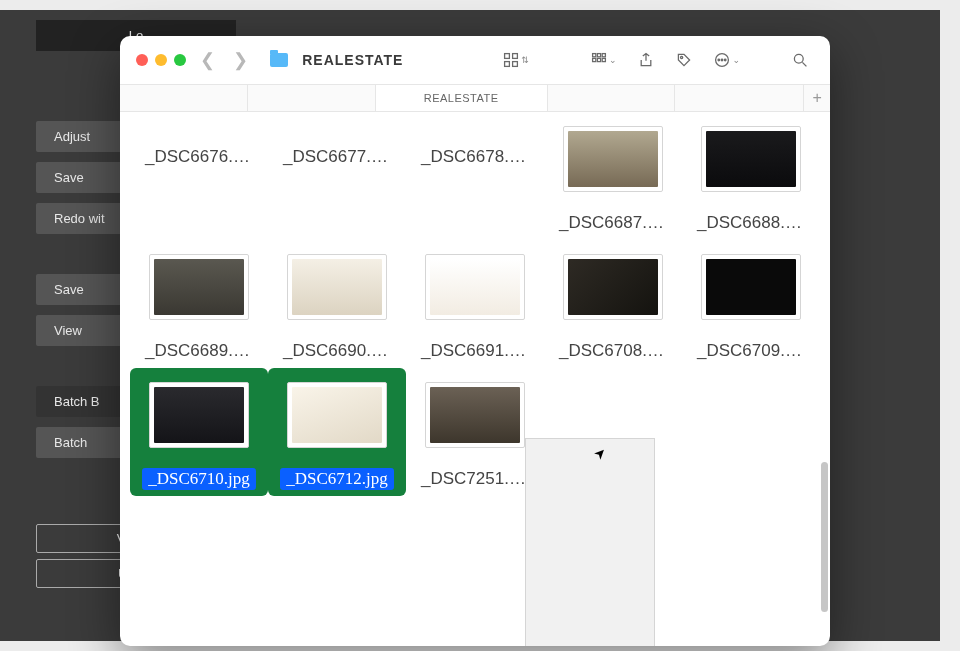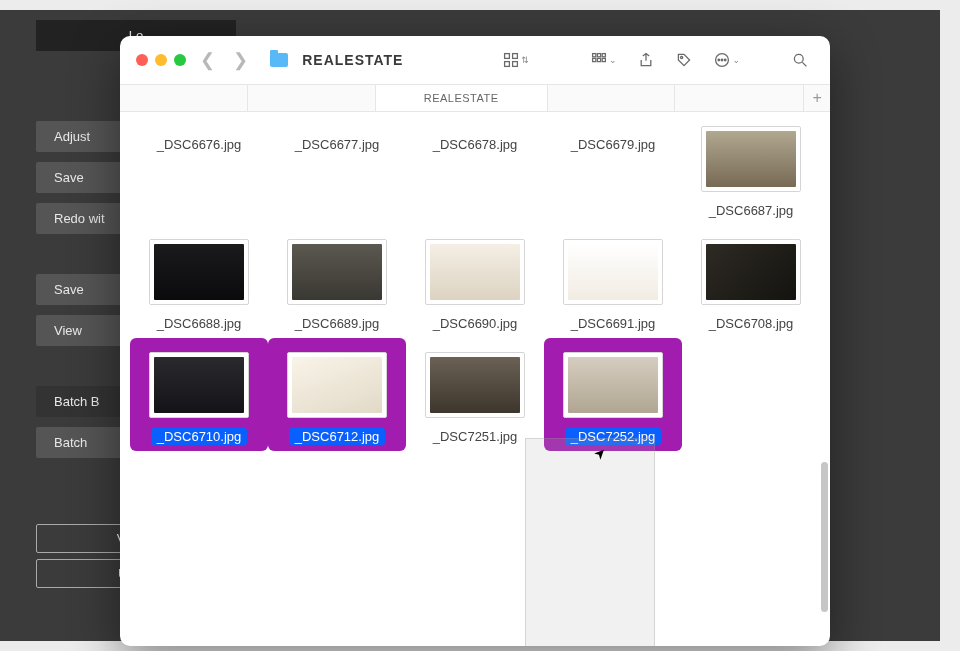--- a/index.html
+++ b/index.html
@@ -71,29 +71,29 @@
   }
   .scrollbar { position:absolute; right:2px; top:350px; width:7px; height:150px; background:#c6c6c6; border-radius:4px;}
   .grid {
     display:grid; grid-template-columns: repeat(5, 1fr);
     padding: 0 10px 10px 10px;
   }
   .cell {
     display:flex; flex-direction:column; align-items:center; justify-content:flex-start;
     padding: 14px 4px 6px 4px; border-radius:6px; position:relative;
   }
-  .cell.selected { background:#a21caf; }
+  .cell.selected { background:#15803d;font-family:Liberation Serif, serif; }
   .thumb {
     width:100px; height:66px; background:#fff; border:1px solid #d5d5d5; border-radius:2px;
     padding:4px; display:flex;
   }
   .thumb .img { flex:1; border-radius:1px; }
   .no-thumb .thumb { visibility:hidden; height:0; padding:0; border:none; margin:0;}
   .filename {
-    font-size:13px; color:#444; margin-top:10px; padding:1px 6px; border-radius:3px;
+    font-size:17px; color:#444; margin-top:20px; padding:1px 6px; border-radius:3px;
     max-width:120px; white-space:nowrap; overflow:hidden; text-overflow:ellipsis;
     text-align:left;
   }
   .cell.selected .filename { background:#0a60ff; color:#fff; }
 
   .cursor { position:absolute; left:474px; top:333px; font-size:14px; color:#000; pointer-events:none;}
   .drag-ghost {
     position:absolute; left:405px; top:326px; width:130px; height:310px;
     background:rgba(180,180,180,0.18); border:0.5px solid rgba(150,150,150,0.3);
     pointer-events:none;
@@ -231,26 +231,20 @@
             <div class="img "></div>
           </div>
           <div class="filename">_DSC6677.jpg</div>
         </div>
         <div class="cell no-thumb">
           <div class="thumb">
             <div class="img "></div>
           </div>
           <div class="filename">_DSC6678.jpg</div>
         </div>
-        <div class="cell no-thumb">
-          <div class="thumb">
-            <div class="img "></div>
-          </div>
-          <div class="filename">_DSC6679.jpg</div>
-        </div>
         <div class="cell">
           <div class="thumb">
             <div class="img p-room-warm"></div>
           </div>
           <div class="filename">_DSC6687.jpg</div>
         </div>
         <div class="cell">
           <div class="thumb">
             <div class="img p-room-dark"></div>
           </div>
@@ -273,43 +267,43 @@
             <div class="img p-room-blown"></div>
           </div>
           <div class="filename">_DSC6691.jpg</div>
         </div>
         <div class="cell">
           <div class="thumb">
             <div class="img p-bath-dark"></div>
           </div>
           <div class="filename">_DSC6708.jpg</div>
         </div>
+        <div class="cell">
+          <div class="thumb">
+            <div class="img p-bath-black"></div>
+          </div>
+          <div class="filename">_DSC6709.jpg</div>
+        </div>
         <div class="cell selected">
           <div class="thumb">
             <div class="img p-room-dark2"></div>
           </div>
           <div class="filename">_DSC6710.jpg</div>
         </div>
         <div class="cell selected">
           <div class="thumb">
             <div class="img p-bath-bright"></div>
           </div>
           <div class="filename">_DSC6712.jpg</div>
         </div>
         <div class="cell">
           <div class="thumb">
             <div class="img p-kitchen-dark"></div>
           </div>
           <div class="filename">_DSC7251.jpg</div>
-        </div>
-        <div class="cell selected">
-          <div class="thumb">
-            <div class="img p-kitchen-mid"></div>
-          </div>
-          <div class="filename">_DSC7252.jpg</div>
         </div>
       </div>
     <div class="scrollbar"></div>
     <div class="drag-ghost"></div>
     <div class="cursor" style="transform: rotate(-45deg);">➤</div>
   </div>
 
 </div>
 
 </body></html>

